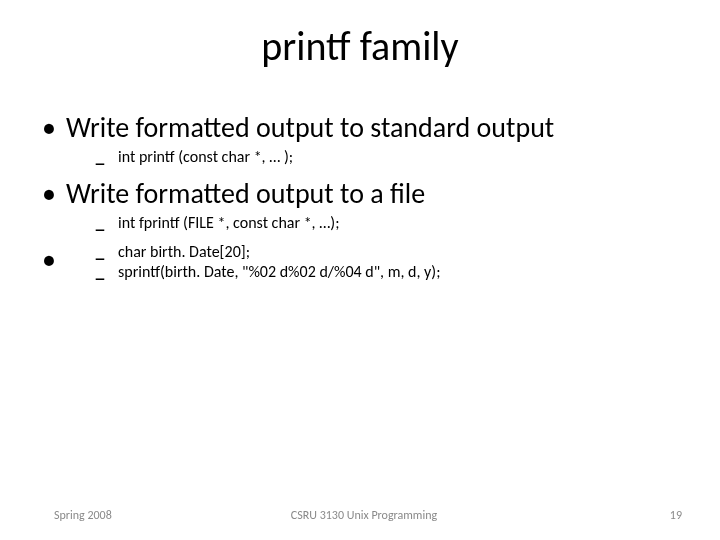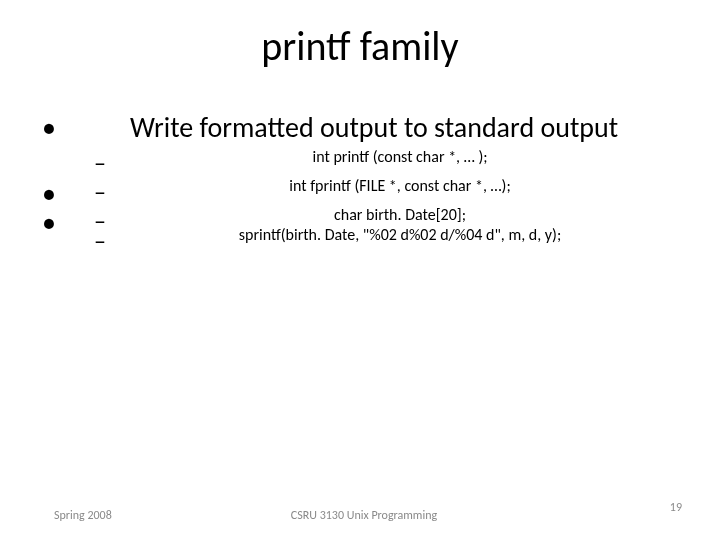--- a/index.html
+++ b/index.html
@@ -30,21 +30,20 @@
   .body {
     position: absolute;
     top: 110px;
     left: 38px;
     right: 38px;
   }
   ul.level1 {
     list-style: none;
     padding: 0;
     margin: 0;
-    text-align: center;
   }
   ul.level1 > li {
     position: relative;
     padding-left: 28px;
     font-size: 28px;
     line-height: 1.25;
     margin-bottom: 2px;
   }
   ul.level1 > li::before {
     content: "•";
@@ -87,21 +86,21 @@
   .footer-center {
     position: absolute;
     left: 8px;
     right: 0;
     bottom: 0;
     text-align: center;
   }
   .footer-right {
     position: absolute;
     right: 0;
-    bottom: 8px;
+    bottom: 0;
   }
 </style>
 </head>
 <body>
 
 <div class="slide">
 
   <div class="title">printf family</div>
 
   <div class="body">
@@ -110,20 +109,21 @@
       <li>
         <span>Write formatted output to standard output</span>
         <ul class="level2">
           <li>
             <span>int printf (const char *, … );</span>
           </li>
         </ul>
       </li>
 
       <li>
+        <span>Write formatted output to a file</span>
         <ul class="level2">
           <li>
             <span>int fprintf (FILE *, const char *, …);</span>
           </li>
         </ul>
       </li>
 
       <li>
         <ul class="level2">
           <li>

